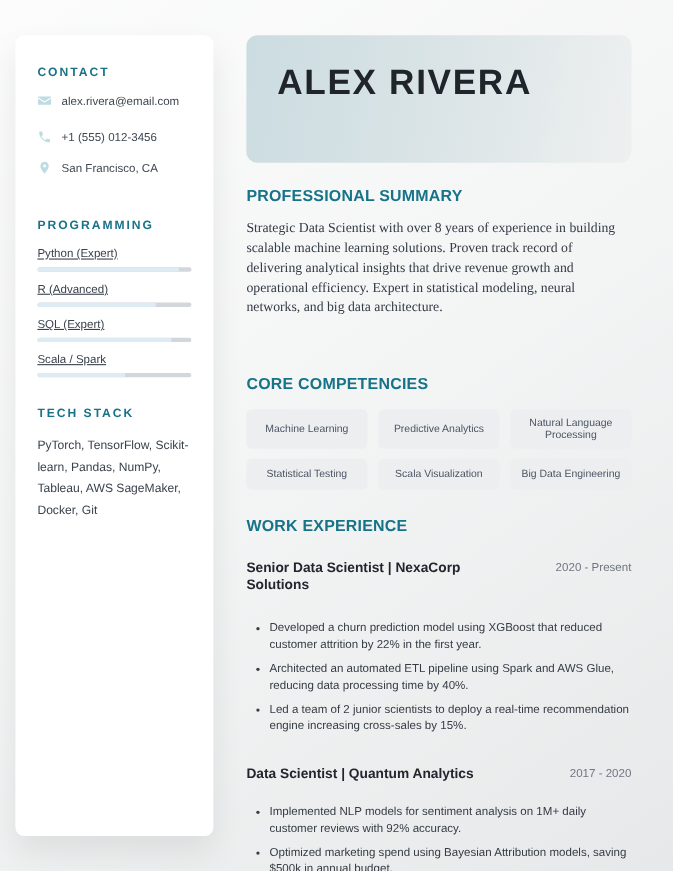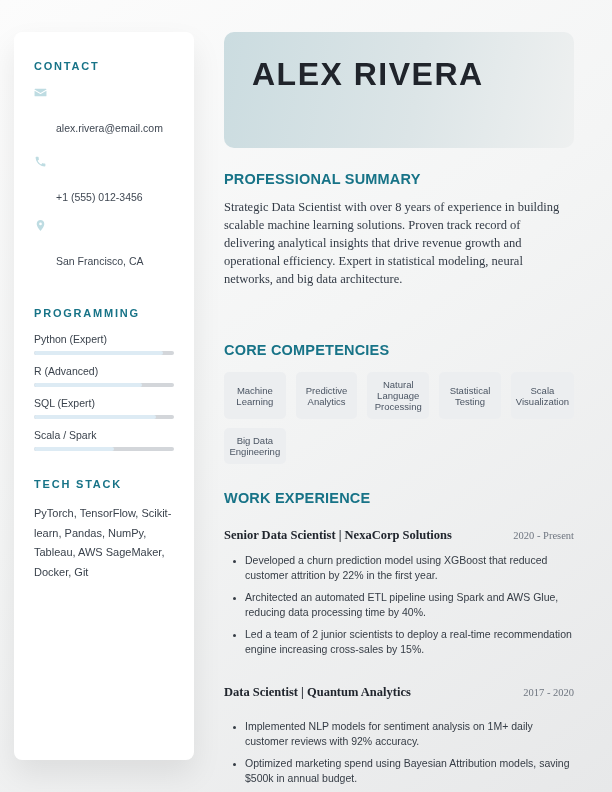--- a/index.html
+++ b/index.html
@@ -19,24 +19,24 @@
     box-shadow:0 14px 30px rgba(0,0,0,0.08);
     padding:28px 20px;
   }
   .side-heading {
     font-size:11px; font-weight:bold; letter-spacing:1.8px;
     color:#177387; margin-bottom:14px;
   }
   .contact-row { display:flex; align-items:flex-start; gap:9px; margin-bottom:15px; }
   .contact-row.first { margin-bottom:20px; }
   .contact-row .cicon { flex:0 0 13px; height:13px; margin-top:-1px; }
-  .contact-row .ctext { font-size:10.5px; color:#3f4752; line-height:13px;margin-top:36px; }
+  .contact-row .ctext { font-size:10.5px; color:#3f4752; line-height:13px; }
   .section-gap { height:24px; }
 
-  .skill { margin-bottom:10px; }
+  .skill { margin-bottom:10px;text-decoration:underline; }
   .skill-label { font-size:10.5px; color:#3a424c; margin-bottom:6px; }
   .bar-track { height:4px; background:#d3d6da; border-radius:2px; overflow:hidden; }
   .bar-fill  { height:100%; background:#ddebf4; border-radius:2px; }
 
   .stack-text { font-size:11px; line-height:19.5px; color:#3a424c; }
 
   
   .main { position:absolute; left:224px; top:32px; width:350px; }
 
   .banner {
@@ -59,37 +59,37 @@
   .summary-section { margin-top:23px; }
   .summary-text {
     font-family:"Liberation Serif", serif;
     font-size:12.5px; line-height:18px; color:#333b46; margin-top:11px;
     text-align:left;
   }
 
   .competencies-section { margin-top:54px; }
   .chip-grid {
     margin-top:14px;
-    display:grid; grid-template-columns:repeat(5,1fr); gap:9px 10px;
+    display:grid; grid-template-columns:repeat(3,1fr); gap:9px 10px;
   }
   .chip {
     background:#eceef0; border-radius:5px; padding:7px 5px;
     font-size:9.5px; color:#4b5563; text-align:center; line-height:11px;
     display:flex; align-items:center; justify-content:center; min-height:28px;
   }
 
   .experience-section { margin-top:26px; }
   .job { margin-top:22px; }
-  .job-header { display:flex; justify-content:space-between; align-items:center;font-family:Liberation Serif, serif; }
+  .job-header { display:flex; justify-content:space-between; align-items:flex-start; }
   .job-title {
     font-size:12.5px; font-weight:bold; color:#21262e; line-height:14.5px;
     max-width:230px;
   }
   .job-dates { font-size:10.5px; color:#6f7680; white-space:nowrap; margin-top:1px; }
-  .job-bullets { margin-top:10px; padding-left:21px; }
+  .job-bullets { margin-top:26px; padding-left:21px; }
   .job-bullets li {
     font-size:10.5px; line-height:15px; color:#353c45; margin-bottom:7px;
   }
   .job-bullets li::marker { font-size:9px; color:#353c45; }
   .job.second { margin-top:28px; }
   .job.second .job-bullets { margin-top:20px; }
 </style>
 </head>
 <body>
 

